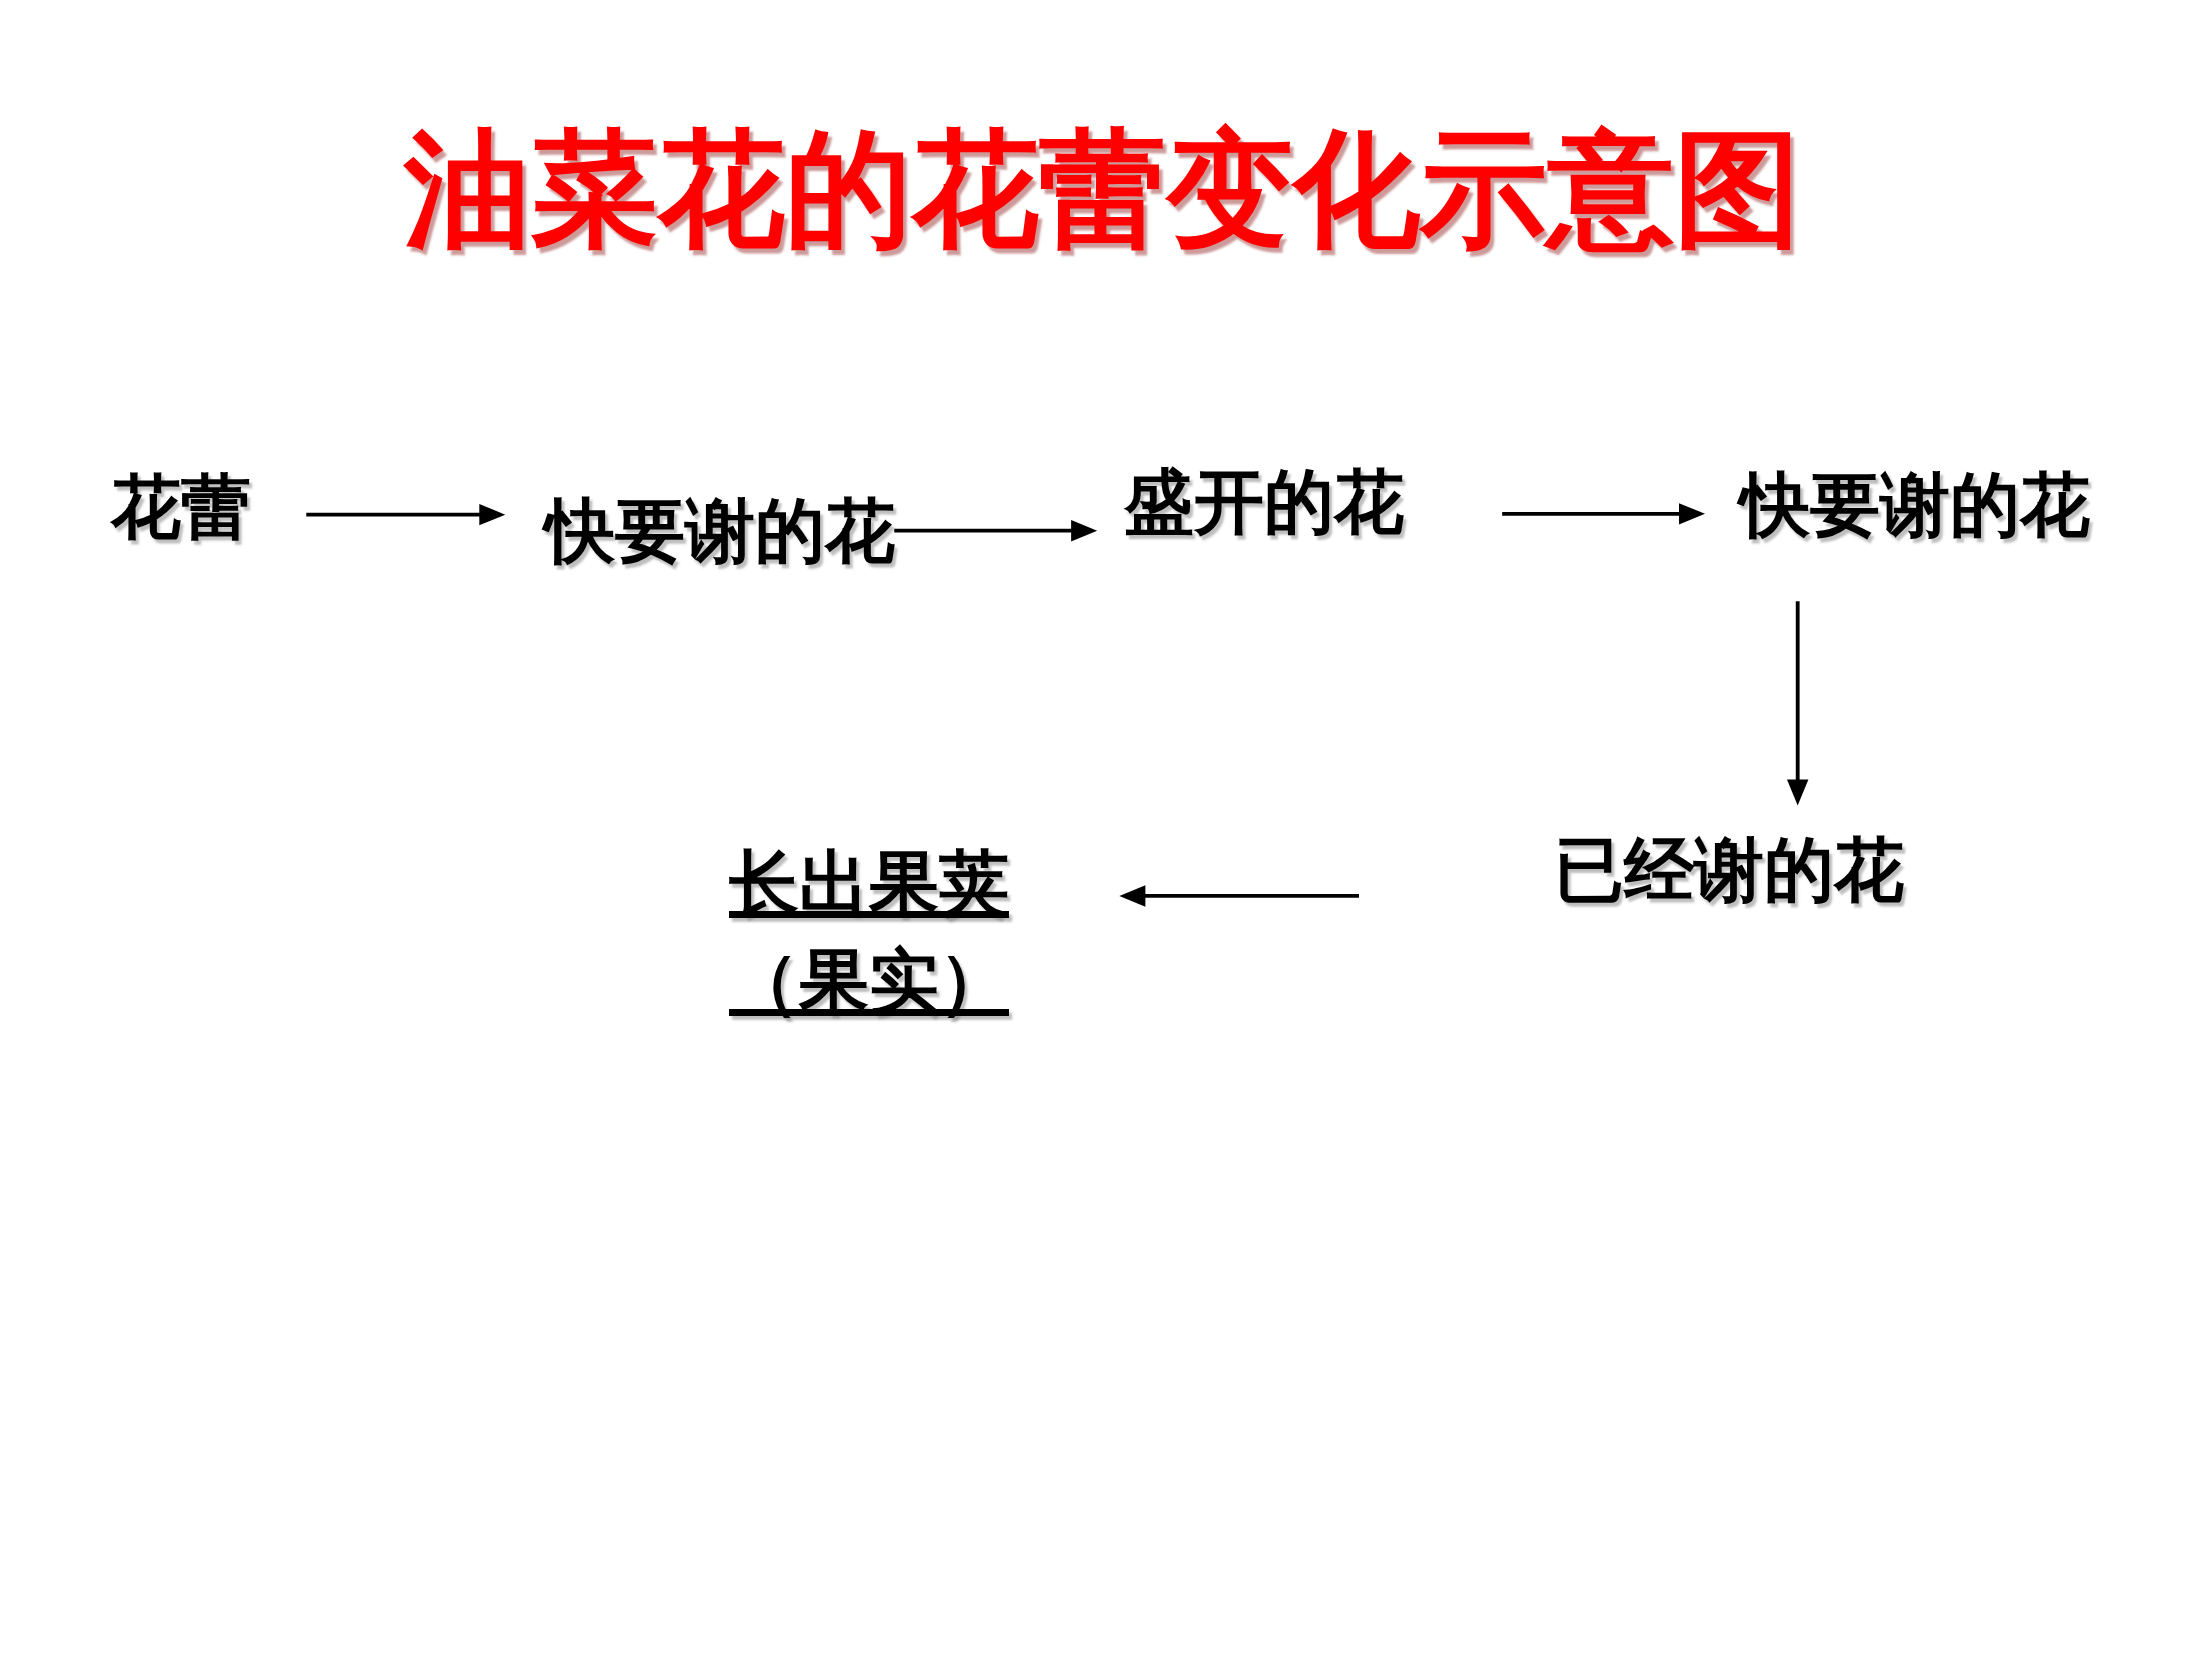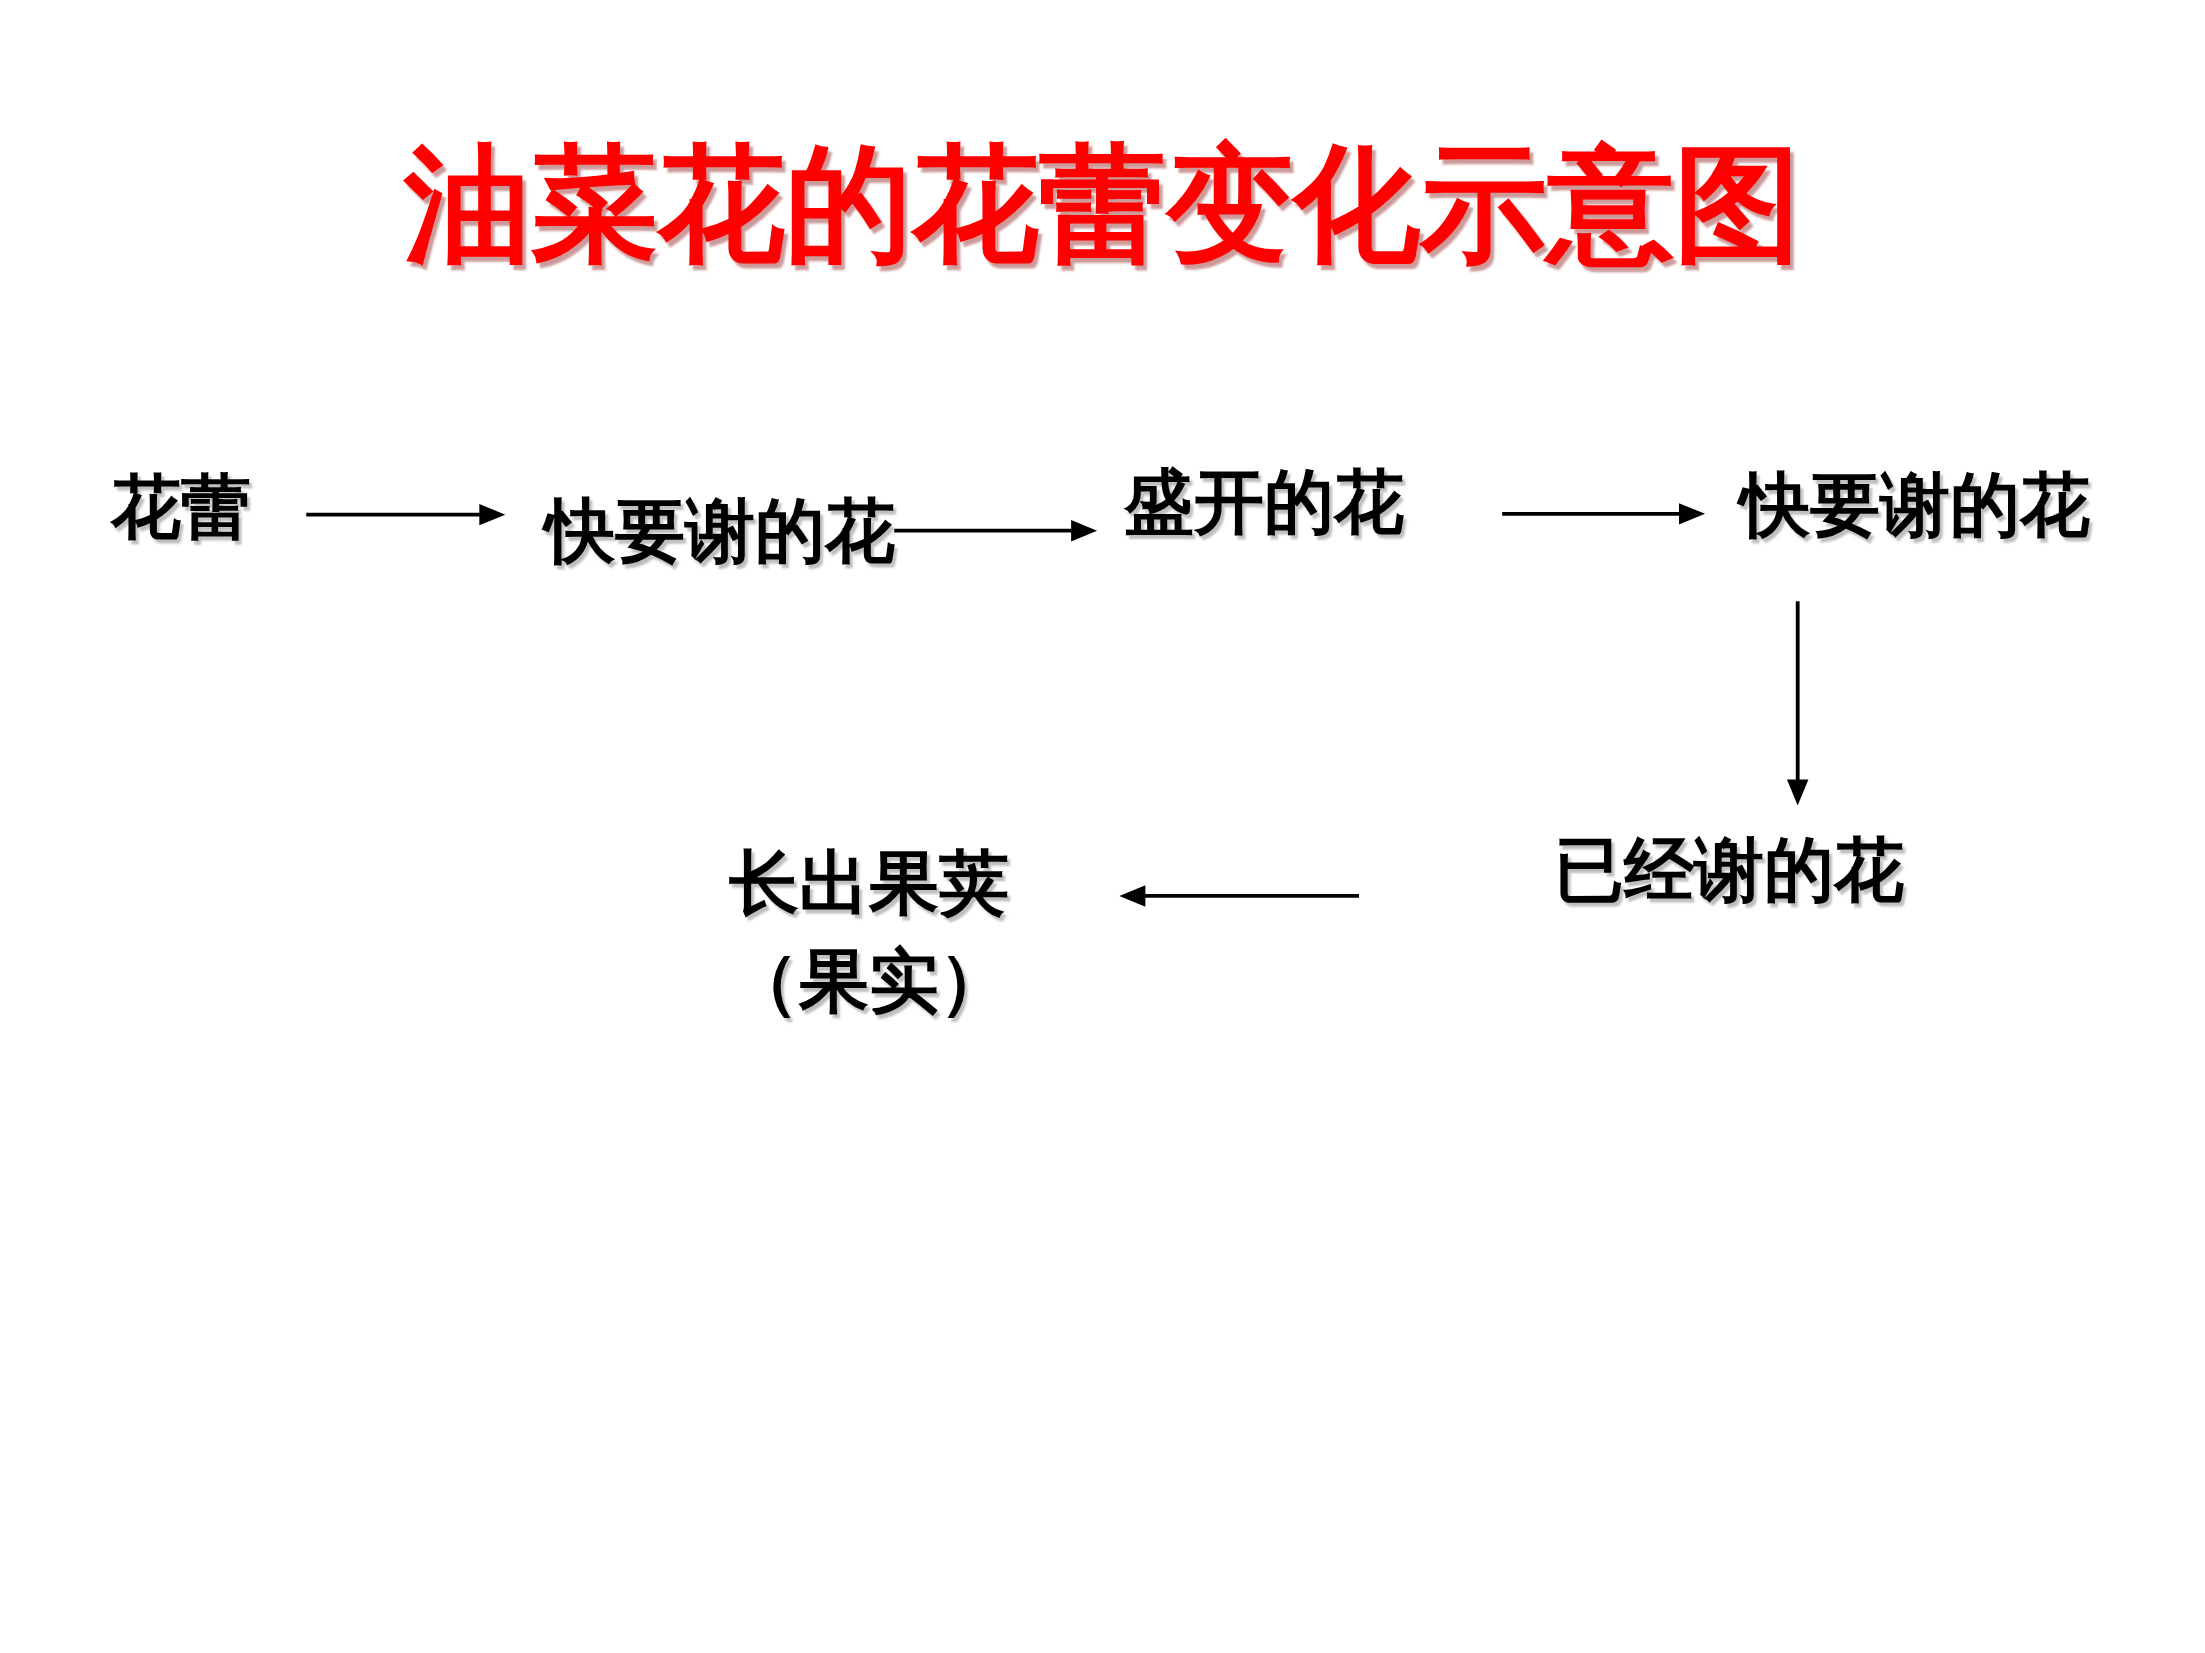--- a/index.html
+++ b/index.html
@@ -11,21 +11,21 @@
     position: relative;
     width: 2205px;
     height: 1654px;
     background: #ffffff;
     overflow: hidden;
     font-family: "DejaVu Serif", "Liberation Serif", serif;
   }
   .title {
     position: absolute;
     left: 0;
-    top: 140px;
+    top: 125px;
     width: 100%;
     text-align: center;
     font-size: 127px;
     font-weight: bold;
     line-height: 1;
     white-space: nowrap;
     color: #ff0000;
     text-shadow: 3.8px 4.6px 2.3px rgba(130, 0, 0, 0.40);
   }
   .node {
@@ -71,21 +71,21 @@
   <div class="node" style="left:111px; top:472px;">花蕾</div>
 
   <div class="node" style="left:545px; top:496px;">快要谢的花</div>
 
   <div class="node" style="left:1124px; top:467px;">盛开的花</div>
 
   <div class="node" style="left:1740px; top:470px;text-align:right;">快要谢的花</div>
 
   <div class="node" style="left:1554px; top:835px;">已经谢的花</div>
 
-  <div class="node" id="node-pod" style="left:689px; top:848px;">
+  <div class="node" id="node-pod" style="left:689px; top:848px;text-decoration:underline;">
     <div>长出果荚</div>
     <div class="subline">（果实）</div>
   </div>
 
   <svg id="arrow-layer" viewBox="0 0 2880 2160" xmlns="http://www.w3.org/2000/svg">
 
     <g>
       <line x1="400" y1="672" x2="632" y2="672"></line>
       <polygon points="660,672 626,658 626,686"></polygon>
     </g>

